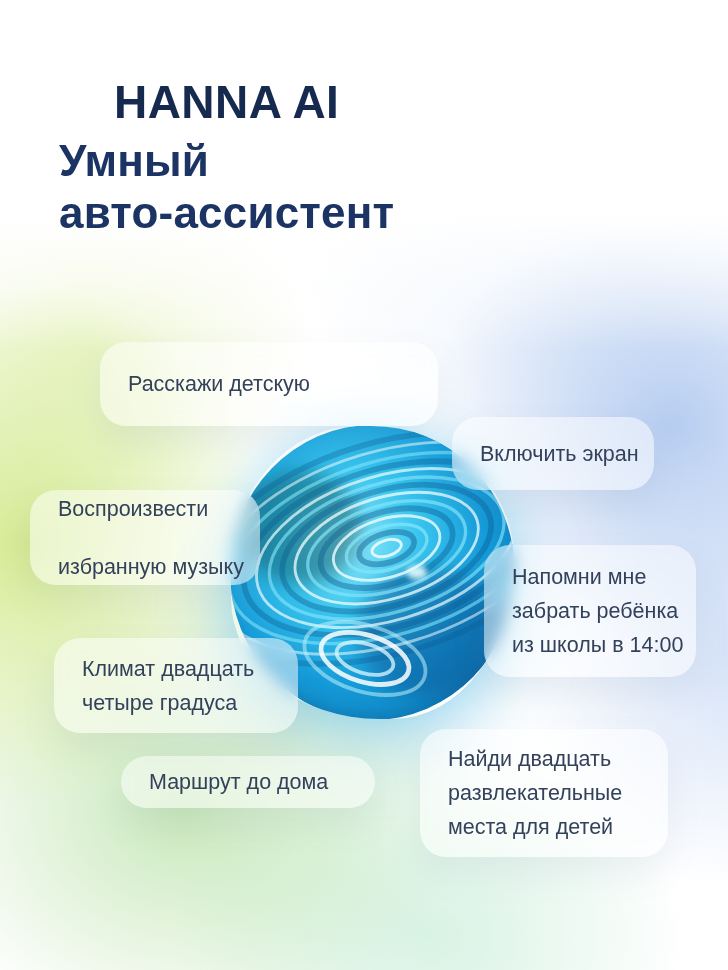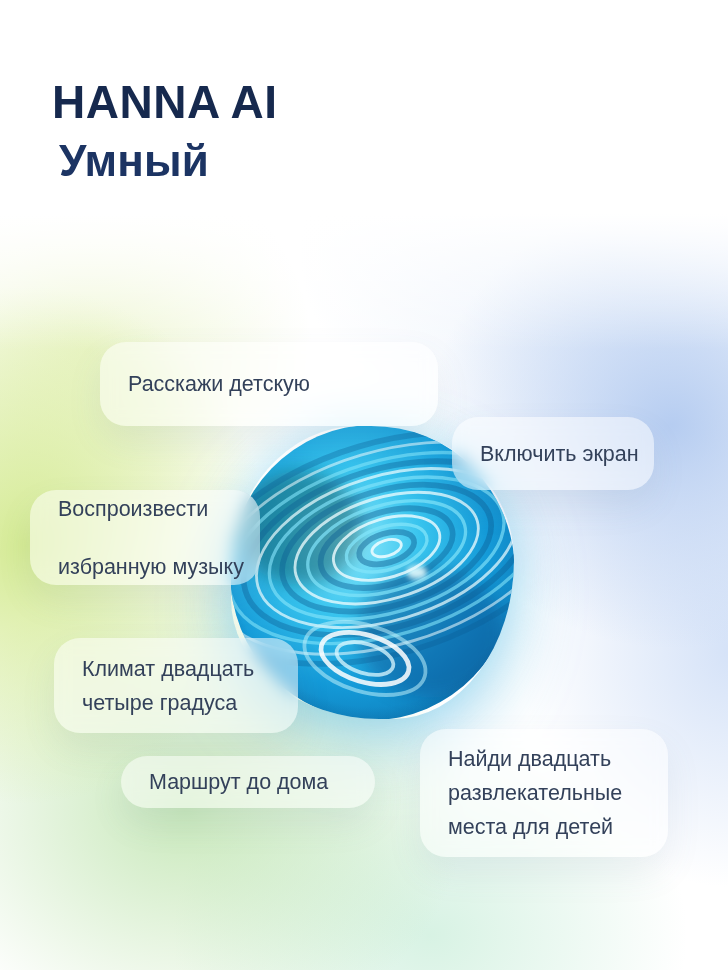--- a/index.html
+++ b/index.html
@@ -69,21 +69,21 @@
   .b-places {left:420px;top:729px;width:248px;height:128px;}
 </style>
 </head>
 <body>
 
 <div class="poster">
 
   <div class="titles">
     <h1 class="brand">HANNA AI</h1>
     <h2 class="subtitle"><span>Умный</span><br>
-    </h2>
+    <span>авто-ассистент</span></h2>
   </div>
 
   <div class="orb">
     <svg viewBox="0 0 300 300" preserveAspectRatio="none" aria-hidden="true">
       <defs>
         <radialGradient id="base" cx="42%" cy="40%" r="78%">
           <stop offset="0%" stop-color="#8feafc"></stop>
           <stop offset="32%" stop-color="#38c4ee"></stop>
           <stop offset="62%" stop-color="#149ad8"></stop>
           <stop offset="100%" stop-color="#0b6aa8"></stop>
@@ -145,20 +145,25 @@
 
   <div class="bubble b-screen">
     <span class="line">Включить экран</span>
   </div>
 
   <div class="bubble b-music">
     <span class="line">Воспроизвести</span>
     <span class="line">избранную музыку</span>
   </div>
 
+  <div class="bubble b-remind">
+    <span class="line">Напомни мне</span>
+    <span class="line">забрать ребёнка</span>
+    <span class="line">из школы в 14:00</span>
+  </div>
 
   <div class="bubble b-climate">
     <span class="line">Климат двадцать</span>
     <span class="line">четыре градуса</span>
   </div>
 
   <div class="bubble b-route">
     <span class="line">Маршрут до дома</span>
   </div>
 

